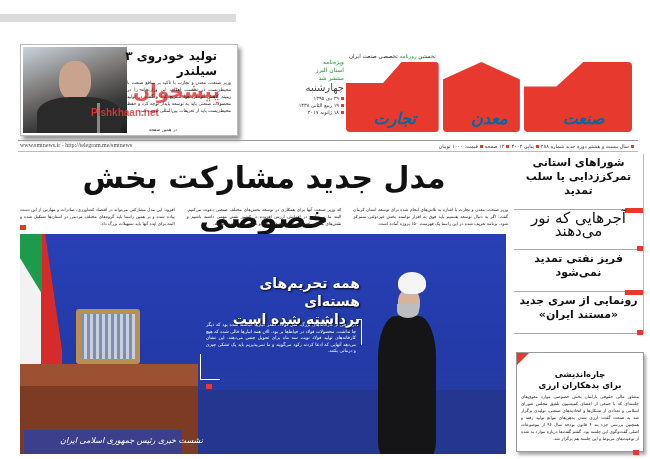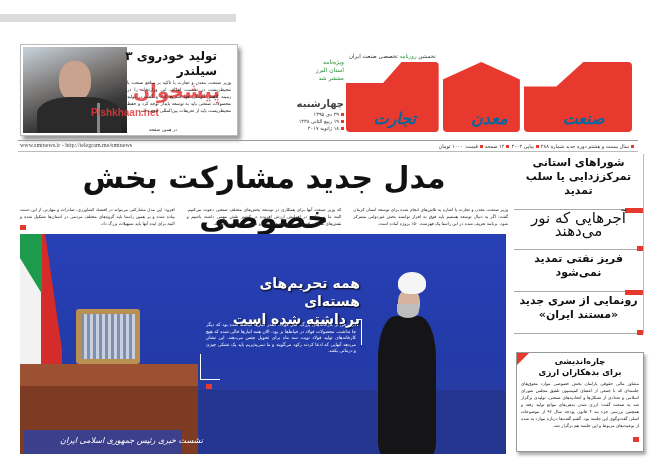--- a/index.html
+++ b/index.html
@@ -31,21 +31,21 @@
   .logo { position: absolute; left: 346px; top: 62px; width: 286px; height: 70px; }
   .logo-big { position: absolute; inset: 0; display: flex; gap: 4px; }
   .logo-big span { flex: 1; background: #e8392f; border-radius: 4px; }
   .logo-big span:nth-child(1) { flex: 1.2; clip-path: polygon(0 30%,40% 30%,60% 0,100% 0,100% 100%,0 100%); }
   .logo-big span:nth-child(2) { clip-path: polygon(0 25%,50% 0,100% 25%,100% 100%,0 100%); }
   .logo-big span:nth-child(3) { flex: 1.4; clip-path: polygon(0 35%,30% 35%,55% 0,100% 0,100% 100%,0 100%); }
   .logo-words { position: absolute; left: 0; right: 0; bottom: 4px; display: flex; justify-content: space-around; direction: rtl; }
   .logo-words span { color: #0369a1; font-weight: bold; font-size: 16px; font-style: italic; }
   .mast-side { position: absolute; left: 282px; top: 58px; width: 62px; text-align: right; }
   .mast-green { font-size: 6px; color: #2a8f3b; line-height: 8px; }
-  .mast-day { font-size: 10px; color: #444; margin-top: 16px; font-weight: bold; }
+  .mast-day { font-size: 10px; color: #444; margin-top: 0; }
   .mast-dates { font-size: 5px; color: #333; line-height: 7px; margin-top: 2px; }
   .mast-dates i { display: inline-block; width: 3px; height: 3px; background: #e8392f; margin-left: 2px; }
   .issue-line { position: absolute; right: 14px; top: 143px; font-size: 5px; color: #333; }
   .issue-line i { display: inline-block; width: 3px; height: 3px; background: #e8392f; margin: 0 2px; }
   .rule { position: absolute; left: 18px; right: 12px; top: 140px; height: 1px; background: #999; }
   .rule2 { position: absolute; left: 18px; right: 12px; top: 151px; height: 1px; background: #bbb; }
 
   
   .headline { position: absolute; left: 20px; width: 488px; top: 158px; height: 42px;
               font-size: 30px; font-weight: bold; text-align: center; line-height: 40px; letter-spacing: -1px; }
@@ -79,21 +79,21 @@
   .bracket-l { position: absolute; left: 180px; top: 120px; width: 20px; height: 26px; border-bottom: 1px solid #fff; border-left: 1px solid #fff; }
   .photo-tag { position: absolute; left: 186px; top: 150px; }
 
   
   .rcol { position: absolute; left: 514px; top: 154px; width: 130px; direction: rtl; border-right: 1px solid #bbb; }
   .ritem { position: relative; text-align: center; padding: 2px 0 4px; border-bottom: 1px solid #aaa; }
   .ritem .h { font-weight: bold; font-size: 11px; line-height: 14px; }
   .ritem .l { font-size: 15px; line-height: 13px; }
   .tag-row { text-align: right; height: 7px; }
   .tag-w { display: inline-block; width: 18px; height: 5px; background: #e8392f; }
-  .op-box { position: absolute; left: 516px; top: 352px; width: 128px; height: 100px; border: 1px solid #999; box-shadow: 2px 3px 3px #aaa; direction: rtl; padding: 3px 4px; }
+  .op-box { position: absolute; left: 516px; top: 352px; width: 128px; height: 100px; border: 1px solid #999; box-shadow: 2px 3px 3px #aaa; direction: rtl; padding: 16px 4px; }
   .op-corner { position: absolute; left: 0; top: 0; width: 0; height: 0; border-top: 12px solid #e8392f; border-right: 12px solid transparent; }
   .op-title { text-align: center; font-size: 8.5px; font-weight: bold; line-height: 11px; }
   .op-text { font-size: 4.3px; line-height: 7px; text-align: justify; color: #222; margin-top: 2px; }
 </style>
 </head>
 <body>
 
 <div class="topbar"></div>
 
 <div class="promo">

